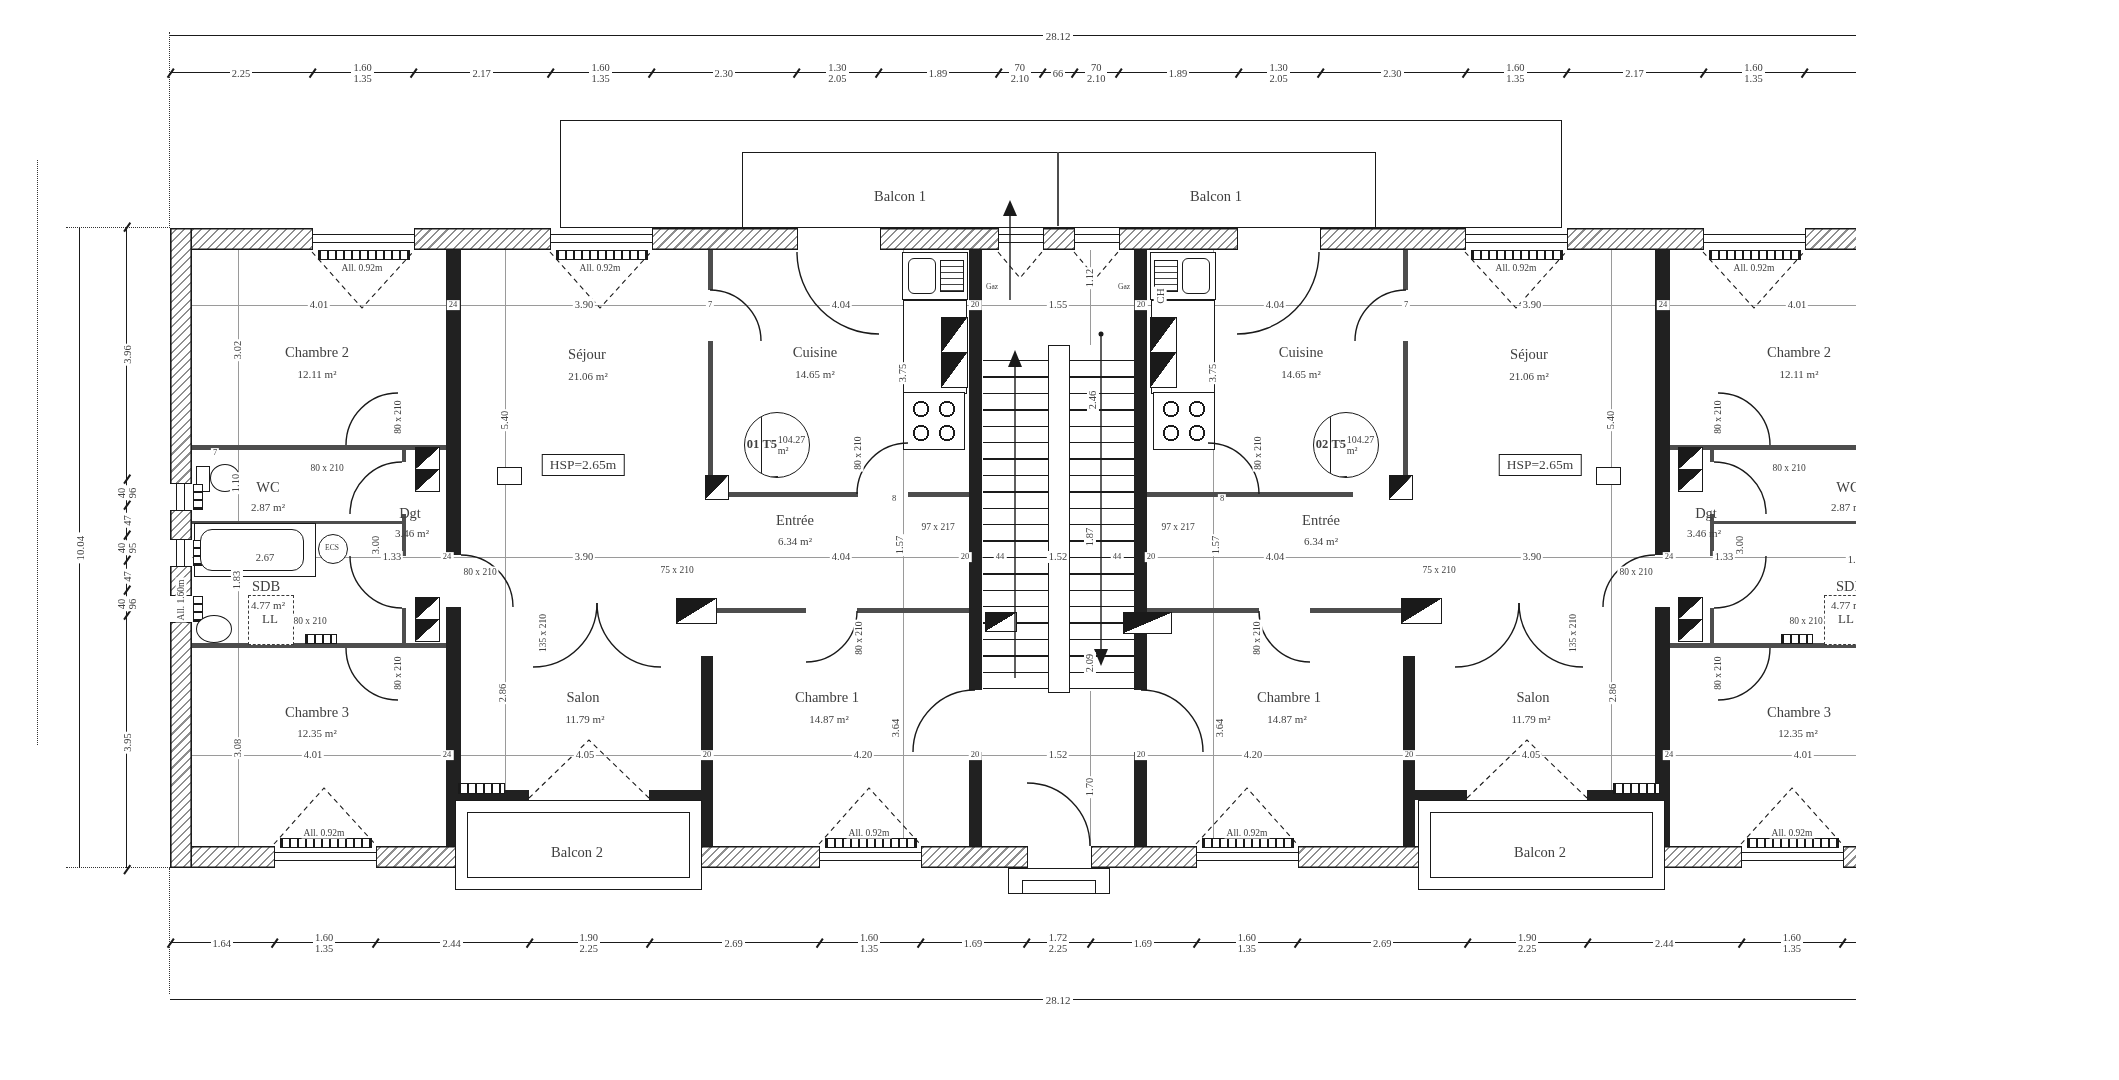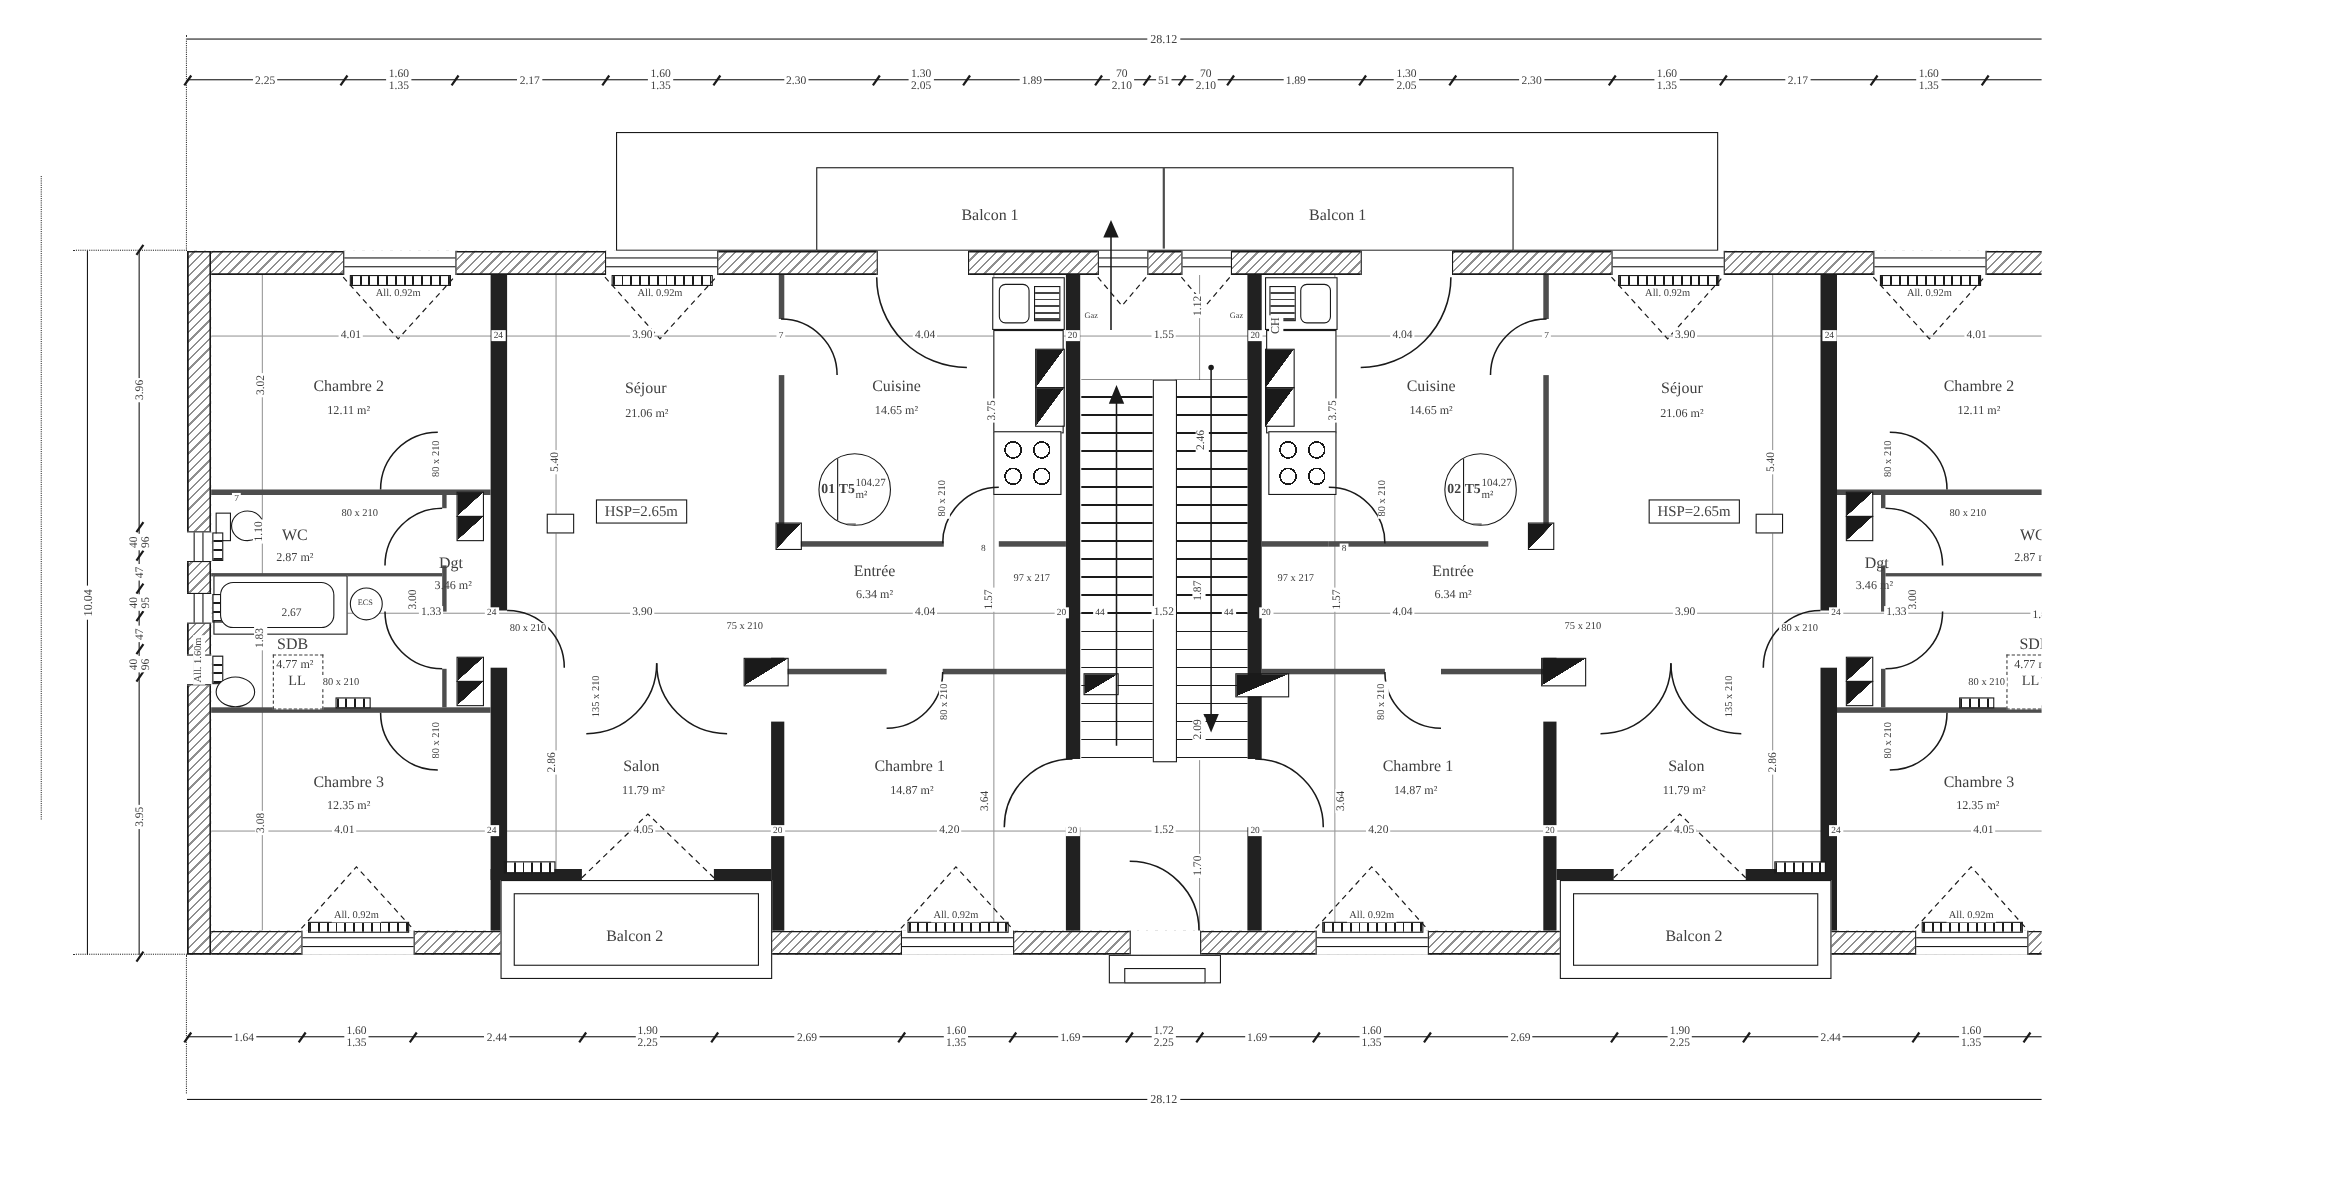--- a/index.html
+++ b/index.html
@@ -120,21 +120,21 @@
         </span>
       </div>
     <div class="seg" style="flex:0.70">
         <span class="sv">
           <i>70</i>
           <i>2.10</i>
         </span>
       </div>
     <div class="seg" style="flex:0.51">
         <span class="sv">
-          <i>51</i>
+          <i>66</i>
         </span>
       </div>
     <div class="seg" style="flex:0.70">
         <span class="sv">
           <i>70</i>
           <i>2.10</i>
         </span>
       </div>
     <div class="seg" style="flex:1.89">
         <span class="sv">

